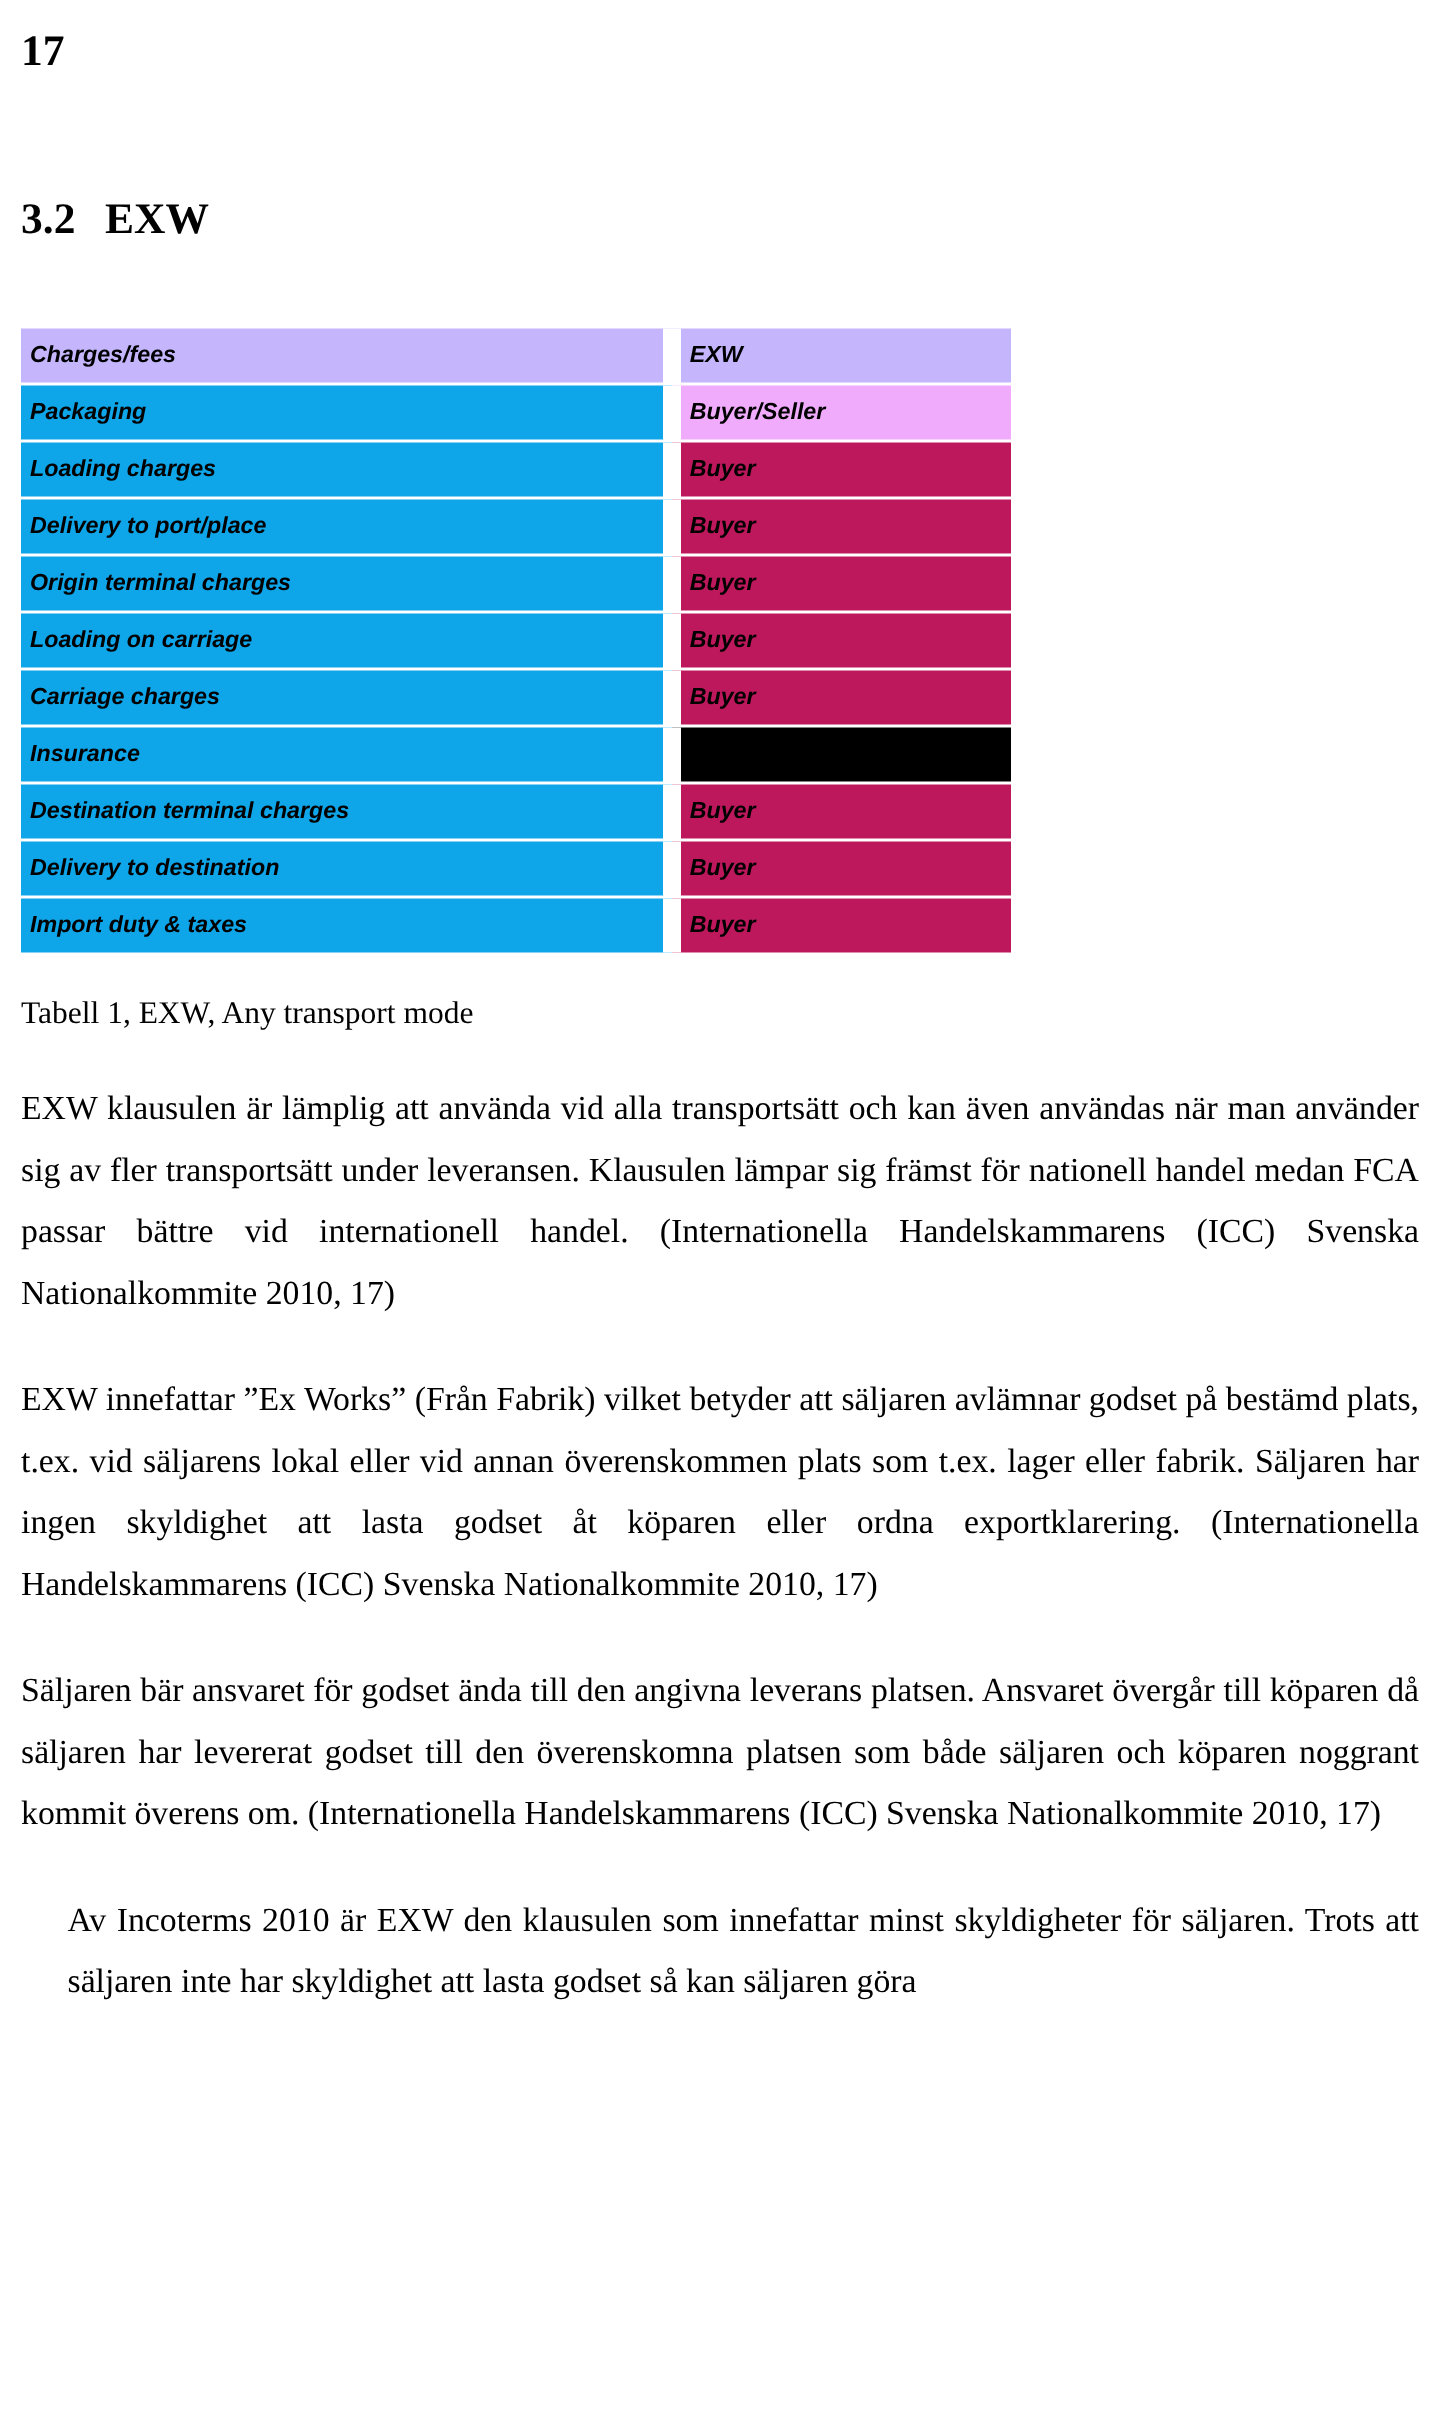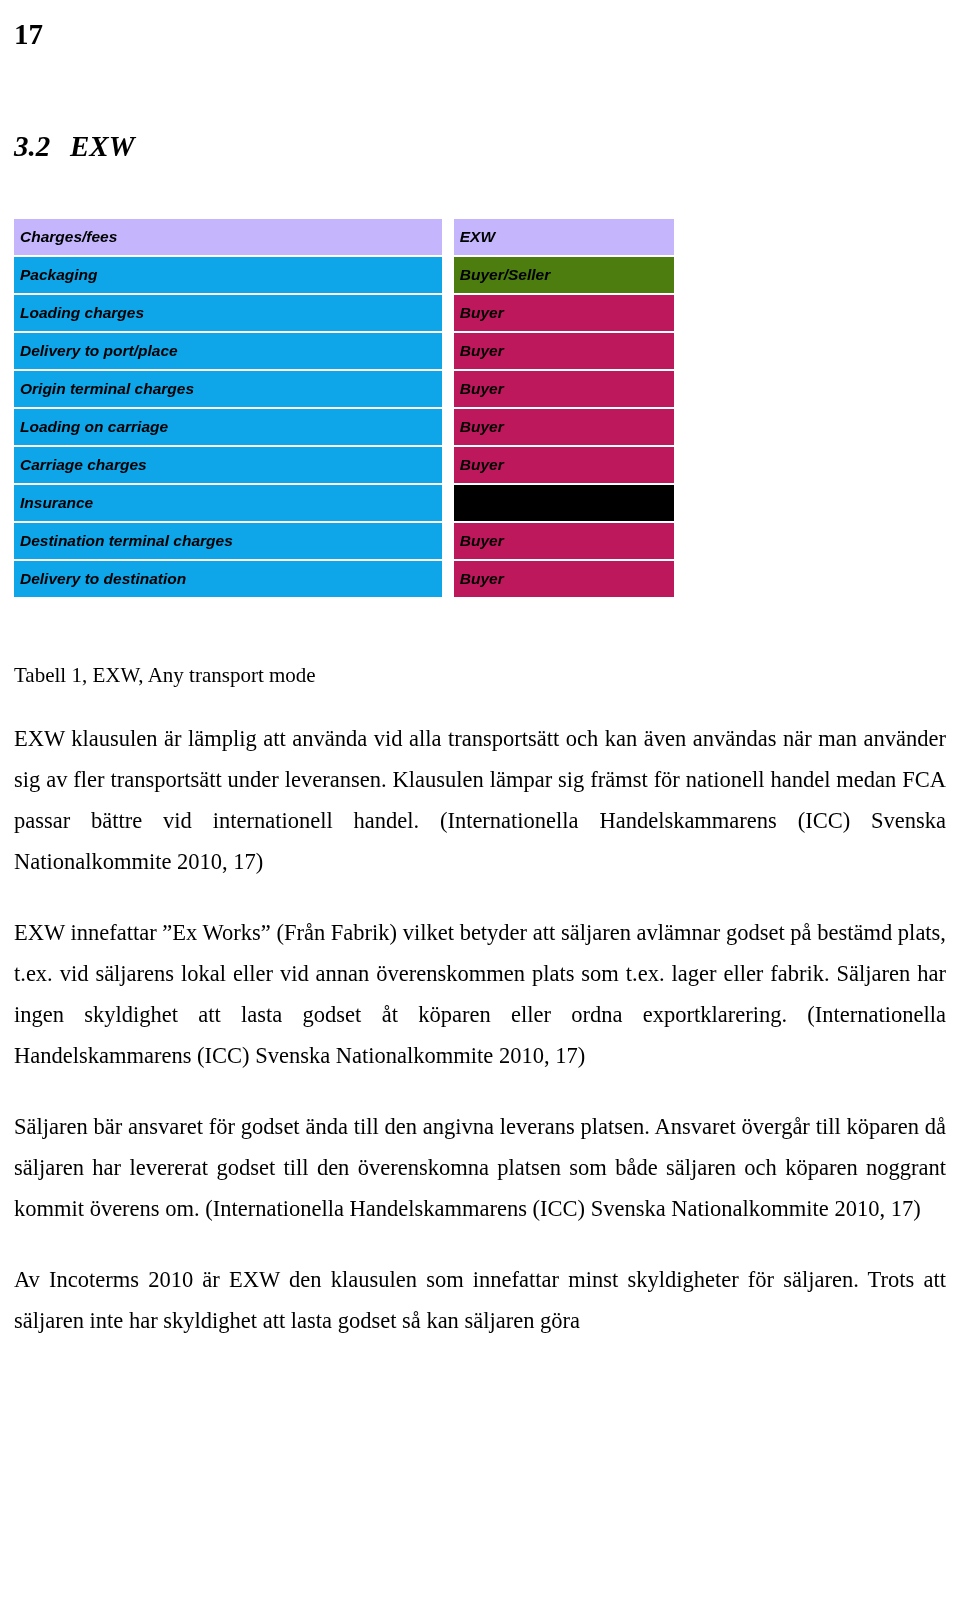--- a/index.html
+++ b/index.html
@@ -31,21 +31,20 @@
     font-weight: 700;
     letter-spacing: 0px;
   }
   .section-heading {
     position: absolute;
     top: 130px;
     left: 14px;
     font-family: "Liberation Serif", serif;
     font-size: 29px;
     font-weight: 700;
-    font-style: italic;
   }
   .section-heading .num {
     display: inline-block;
     width: 56px;
   }
   
   .table-wrap {
     position: absolute;
     top: 219px;
     left: 14px;
@@ -76,21 +75,21 @@
     border-left: 12px solid #ffffff;
     border-bottom: 2px solid #ffffff;
     padding-left: 10px;
   }
   tr.header td.label,
   tr.header td.val {
     background: #c4b5fd;
     margin-left: 16px;
   }
   td.val.blue {
-    background: #4d7c0f;
+    background: #f0abfc;
   }
   td.val.black {
     background: #000000;
     color: #000000;
   }
   tr.last td.label,
   tr.last td.val {
     border-bottom: none;
   }
   
@@ -116,20 +115,21 @@
   .body p {
     margin: 0 0 30px 0;
     text-align: justify;
     text-justify: inter-word;
   }
   .body p.tight {
     margin-bottom: 30px;
   }
   .body p:last-child {
     margin-bottom: 0;
+    margin-left: 31px;
   }
 </style>
 </head>
 <body>
 
 <div class="page">
 
   <div class="page-number">17</div>
 
   <div class="section-heading">
@@ -172,20 +172,24 @@
           <td class="val black"></td>
         </tr>
         <tr>
           <td class="label">Destination terminal charges</td>
           <td class="val">Buyer</td>
         </tr>
         <tr>
           <td class="label">Delivery to destination</td>
           <td class="val">Buyer</td>
         </tr>
+        <tr class="last">
+          <td class="label">Import duty &amp; taxes</td>
+          <td class="val">Buyer</td>
+        </tr>
       </tbody>
     </table>
   </div>
 
   <div class="caption">Tabell 1, EXW, Any transport mode</div>
 
   <div class="body">
     <p class="tight">EXW klausulen är lämplig att använda vid alla transportsätt och kan även användas när man använder sig av fler transportsätt under leveransen. Klausulen lämpar sig främst för nationell handel medan FCA passar bättre vid internationell handel. (Internationella Handelskammarens (ICC) Svenska Nationalkommite 2010, 17)</p>
     <p class="tight">EXW innefattar ”Ex Works” (Från Fabrik) vilket betyder att säljaren avlämnar godset på bestämd plats, t.ex. vid säljarens lokal eller vid annan överenskommen plats som t.ex. lager eller fabrik. Säljaren har ingen skyldighet att lasta godset åt köparen eller ordna exportklarering. (Internationella Handelskammarens (ICC) Svenska Nationalkommite 2010, 17)</p>
     <p class="tight">Säljaren bär ansvaret för godset ända till den angivna leverans platsen. Ansvaret övergår till köparen då säljaren har levererat godset till den överenskomna platsen som både säljaren och köparen noggrant kommit överens om. (Internationella Handelskammarens (ICC) Svenska Nationalkommite 2010, 17)</p>

